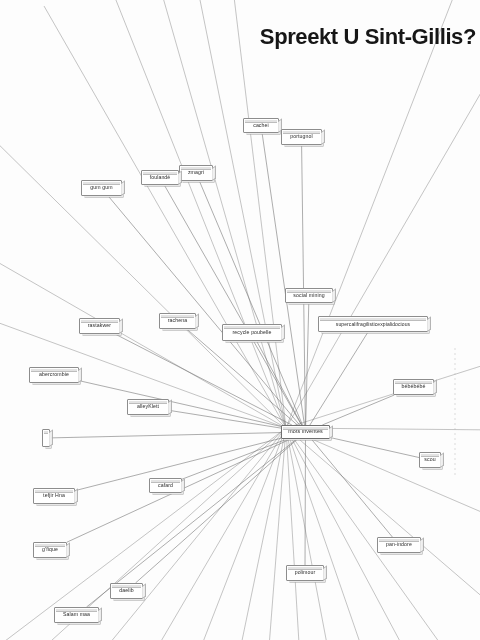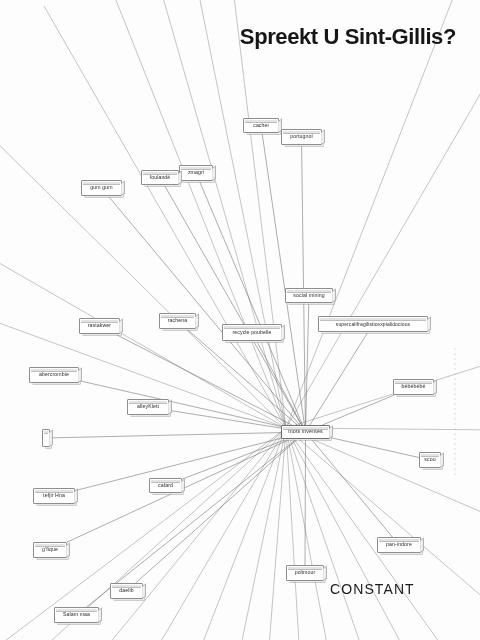--- a/index.html
+++ b/index.html
@@ -19,21 +19,21 @@
   #graph{
     position:absolute;left:0;top:0;
     width:480px;height:640px;
   }
   
   .title-block{
     position:absolute;
     left:0;top:22px;
     width:480px;
     text-align:right;
-    padding-right:24px;
+    padding-right:4px;
     box-sizing:border-box;
     z-index:6;
     pointer-events:none;
   }
   .title-line{
     display:block;
     font-weight:bold;
     font-size:22px;
     line-height:30px;
     letter-spacing:-0.4px;
@@ -193,15 +193,14 @@
       <div class="node" style="left: 33px; top: 542px; width: 34px; height: 16px;">g'fique</div>
       <div class="node" style="left: 286px; top: 565px; width: 38px; height: 16px;">polimour</div>
       <div class="node" style="left: 110px; top: 583px; width: 33px; height: 16px;">daelib</div>
       <div class="node" style="left: 54px; top: 607px; width: 45px; height: 16px;">Salam maa</div>
     </div>
 
   <div class="title-block">
     <span class="title-line">Spreekt U Sint-Gillis?</span>
   </div>
 
-  <div class="brand">CONSTANT</div>
 
 </div>
 
 </body></html>

